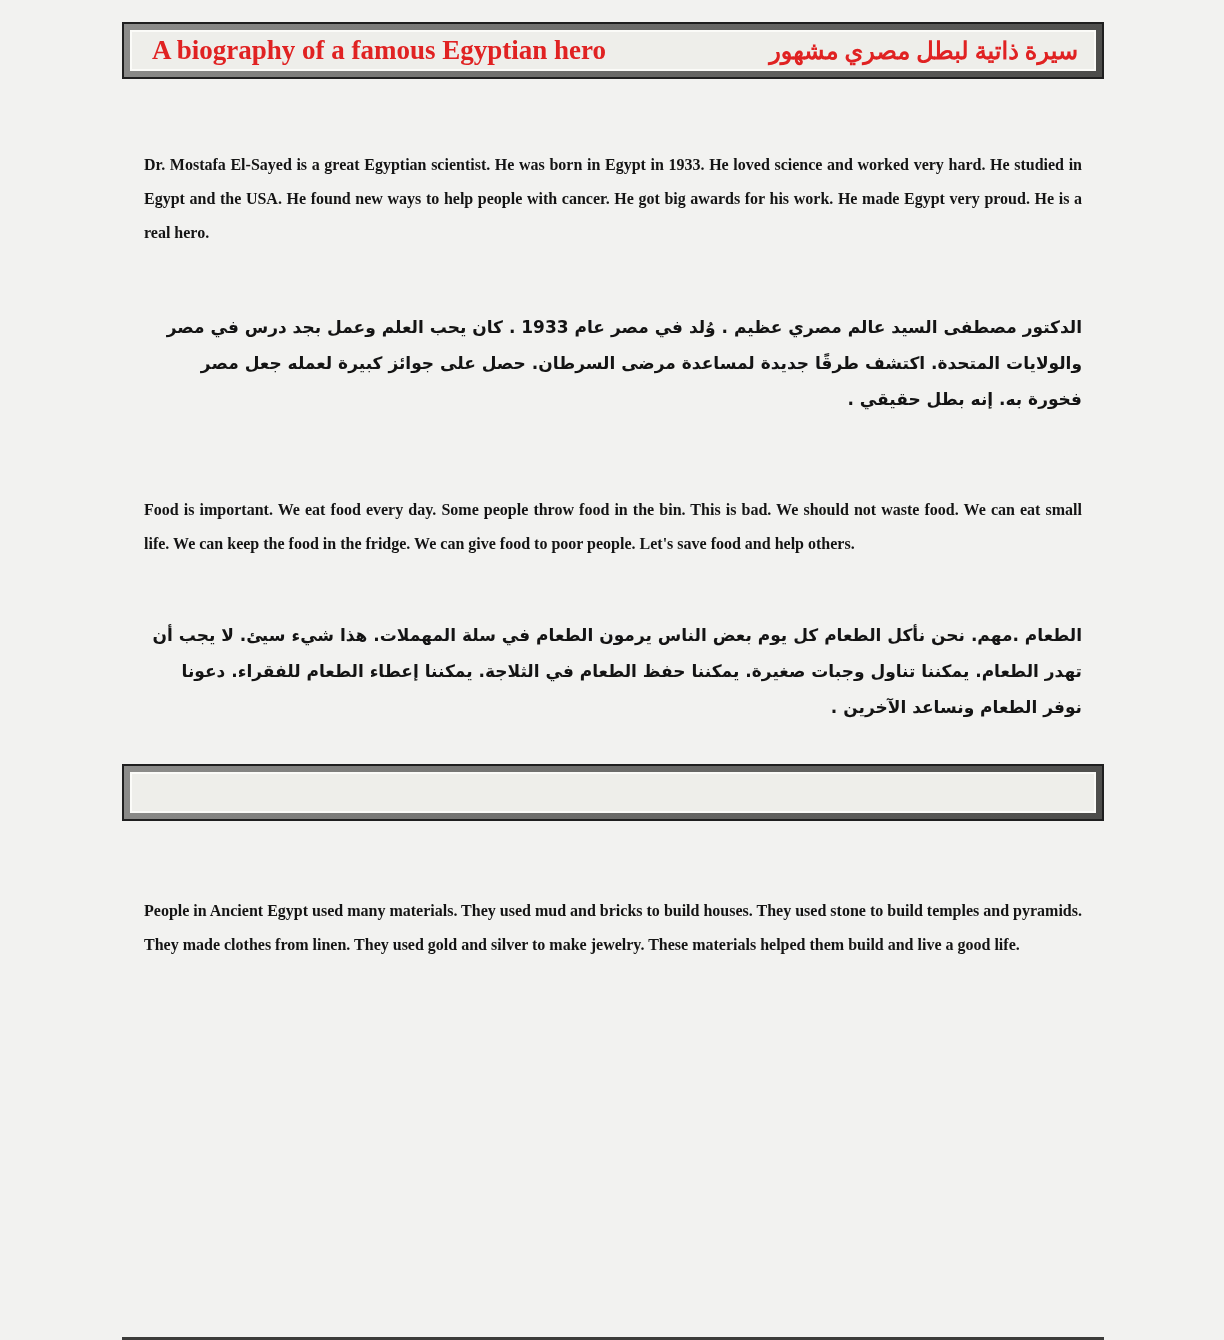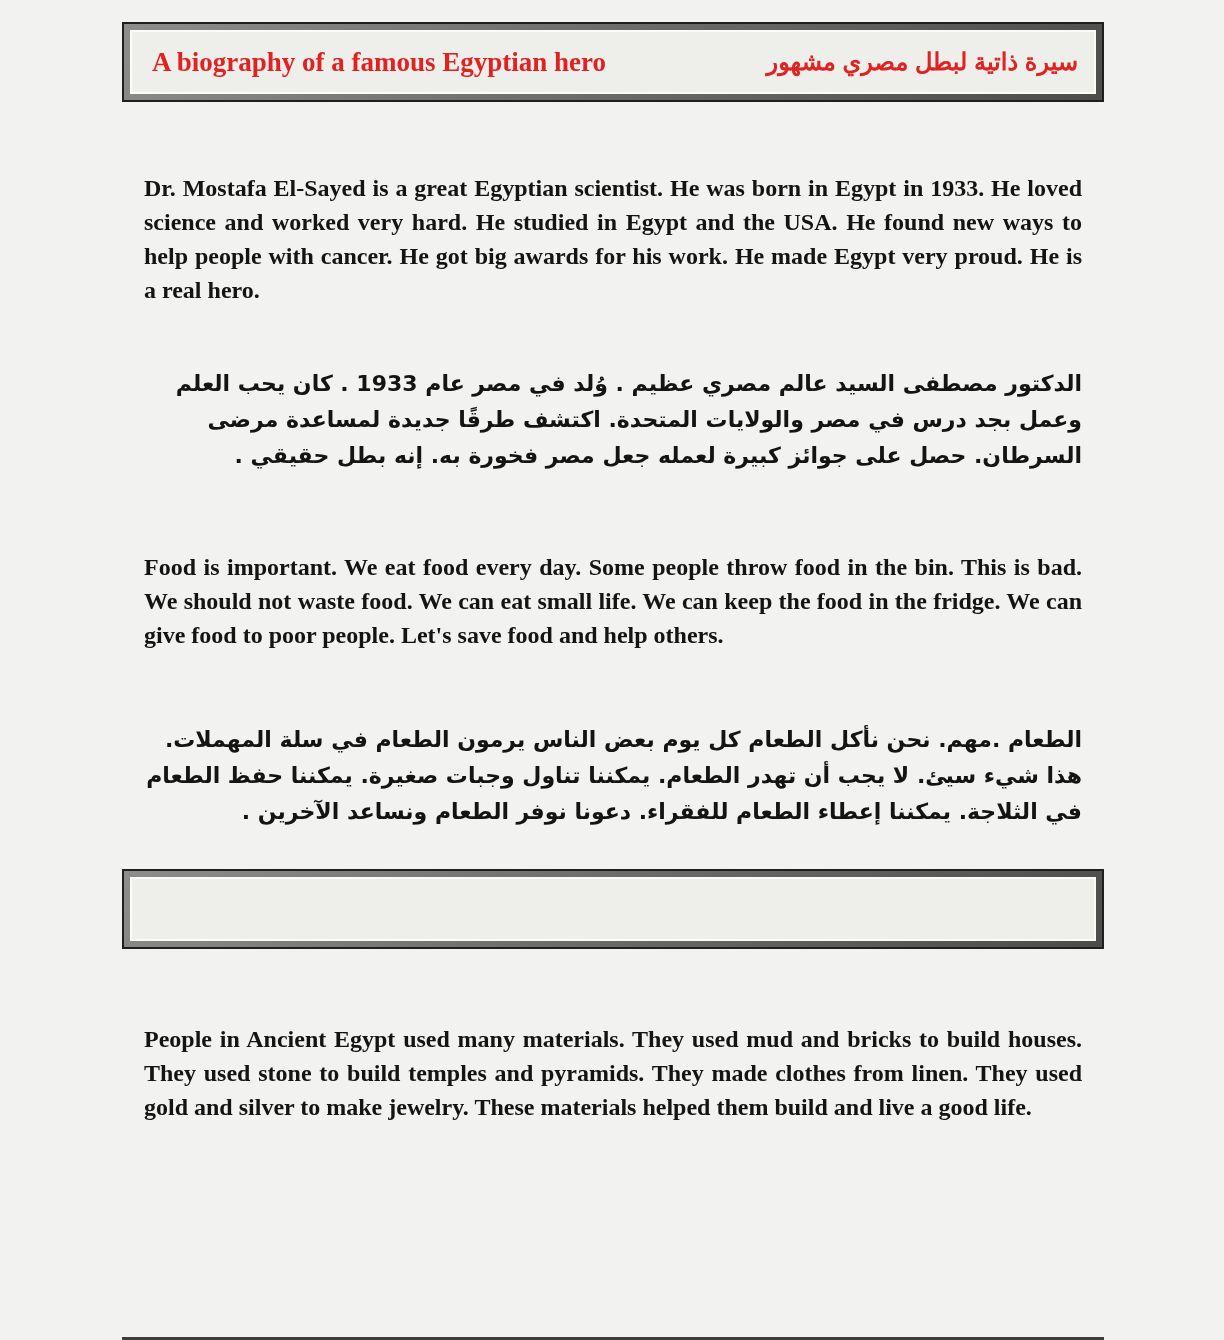--- a/index.html
+++ b/index.html
@@ -19,71 +19,71 @@
     width: 982px;
     margin-left: 122px;
     padding-top: 22px;
   }
   
   .hbox {
     border: 2px solid #1f1f1f;
     background: linear-gradient(135deg, #8d8d8b 0%, #6e6e6c 45%, #4c4c4a 100%);
     padding: 6px;
     box-sizing: border-box;
-    height: 80px;
+    height: 57px;
   }
   .hbox-in {
     background: #eeeeea;
     border: 2px solid #fbfbf8;
     height: 100%;
     box-sizing: border-box;
     display: flex;
     justify-content: space-between;
     align-items: center;
     padding: 0 16px 0 20px;
   }
   .title-en {
     color: #e02222;
     font-family: "Liberation Serif", serif;
     font-weight: bold;
     font-size: 27px;
     white-space: nowrap;
   }
   .title-ar {
     color: #e02222;
-    font-family: Liberation Sans, sans-serif;
+    font-family: Liberation Serif, serif;
     font-weight: bold;
     font-size: 24px;
     direction: rtl;
     white-space: nowrap;
   }
   .para-en {
     font-family: "Liberation Serif", serif;
     font-weight: bold;
-    font-size: 24px;
+    font-size: 16px;
     line-height: 34px;
     color: #141414;
     text-align: justify;
     margin: 0 22px;
   }
   .para-ar {
     font-family: "DejaVu Sans", sans-serif;
     font-weight: bold;
-    font-size: 22px;
+    font-size: 17px;
     line-height: 36px;
     color: #141414;
     direction: rtl;
     text-align: right;
     margin: 0 22px;
   }
   .mt-en1 { margin-top: 69px; }
   .mt-ar1 { margin-top: 59px; }
   .mt-box2 { margin-top: 36px; }
   .mt-en2 { margin-top: 76px; }
-  .mt-ar2 { margin-top: 70px; }
+  .mt-ar2 { margin-top: 56px; }
   .mt-box3 { margin-top: 39px; }
   .mt-en3 { margin-top: 73px; }
   
   .next-box-edge {
     position: absolute;
     left: 122px;
     bottom: 0;
     width: 982px;
     height: 3px;
     background: #3c3c3a;

